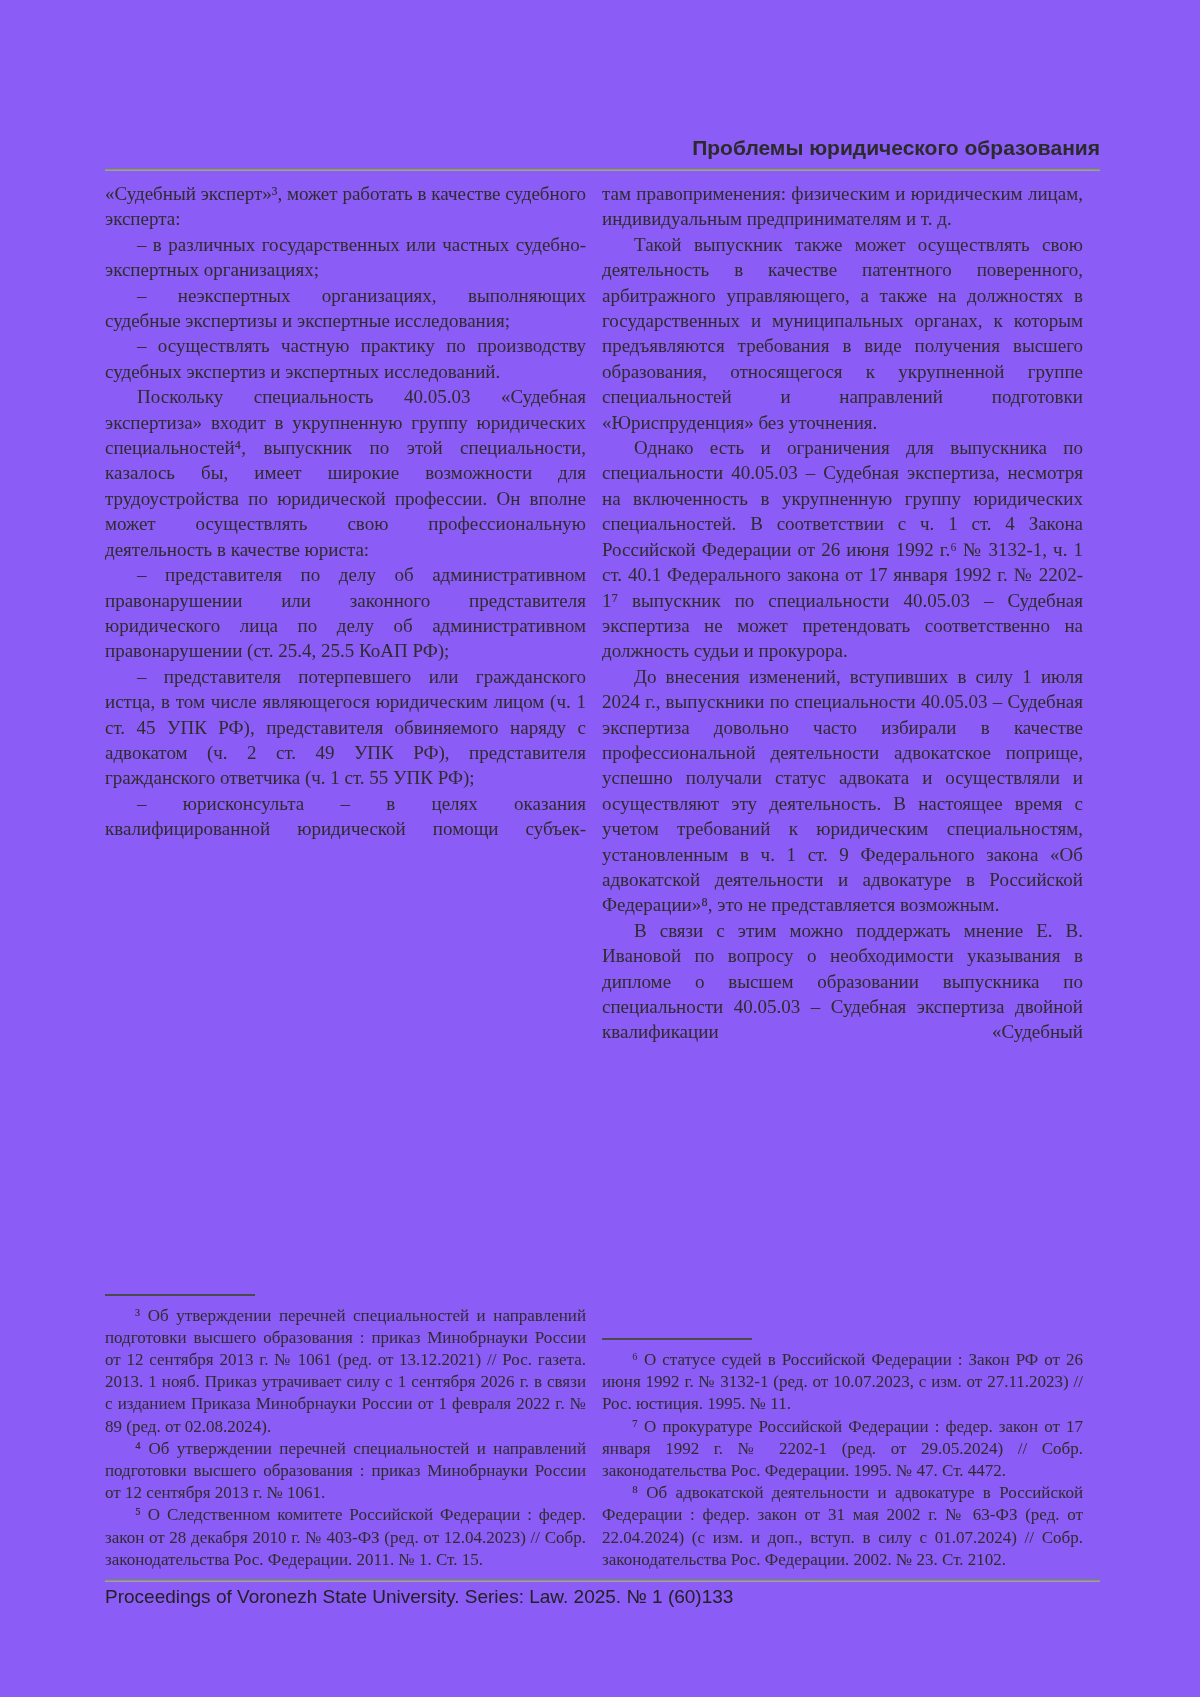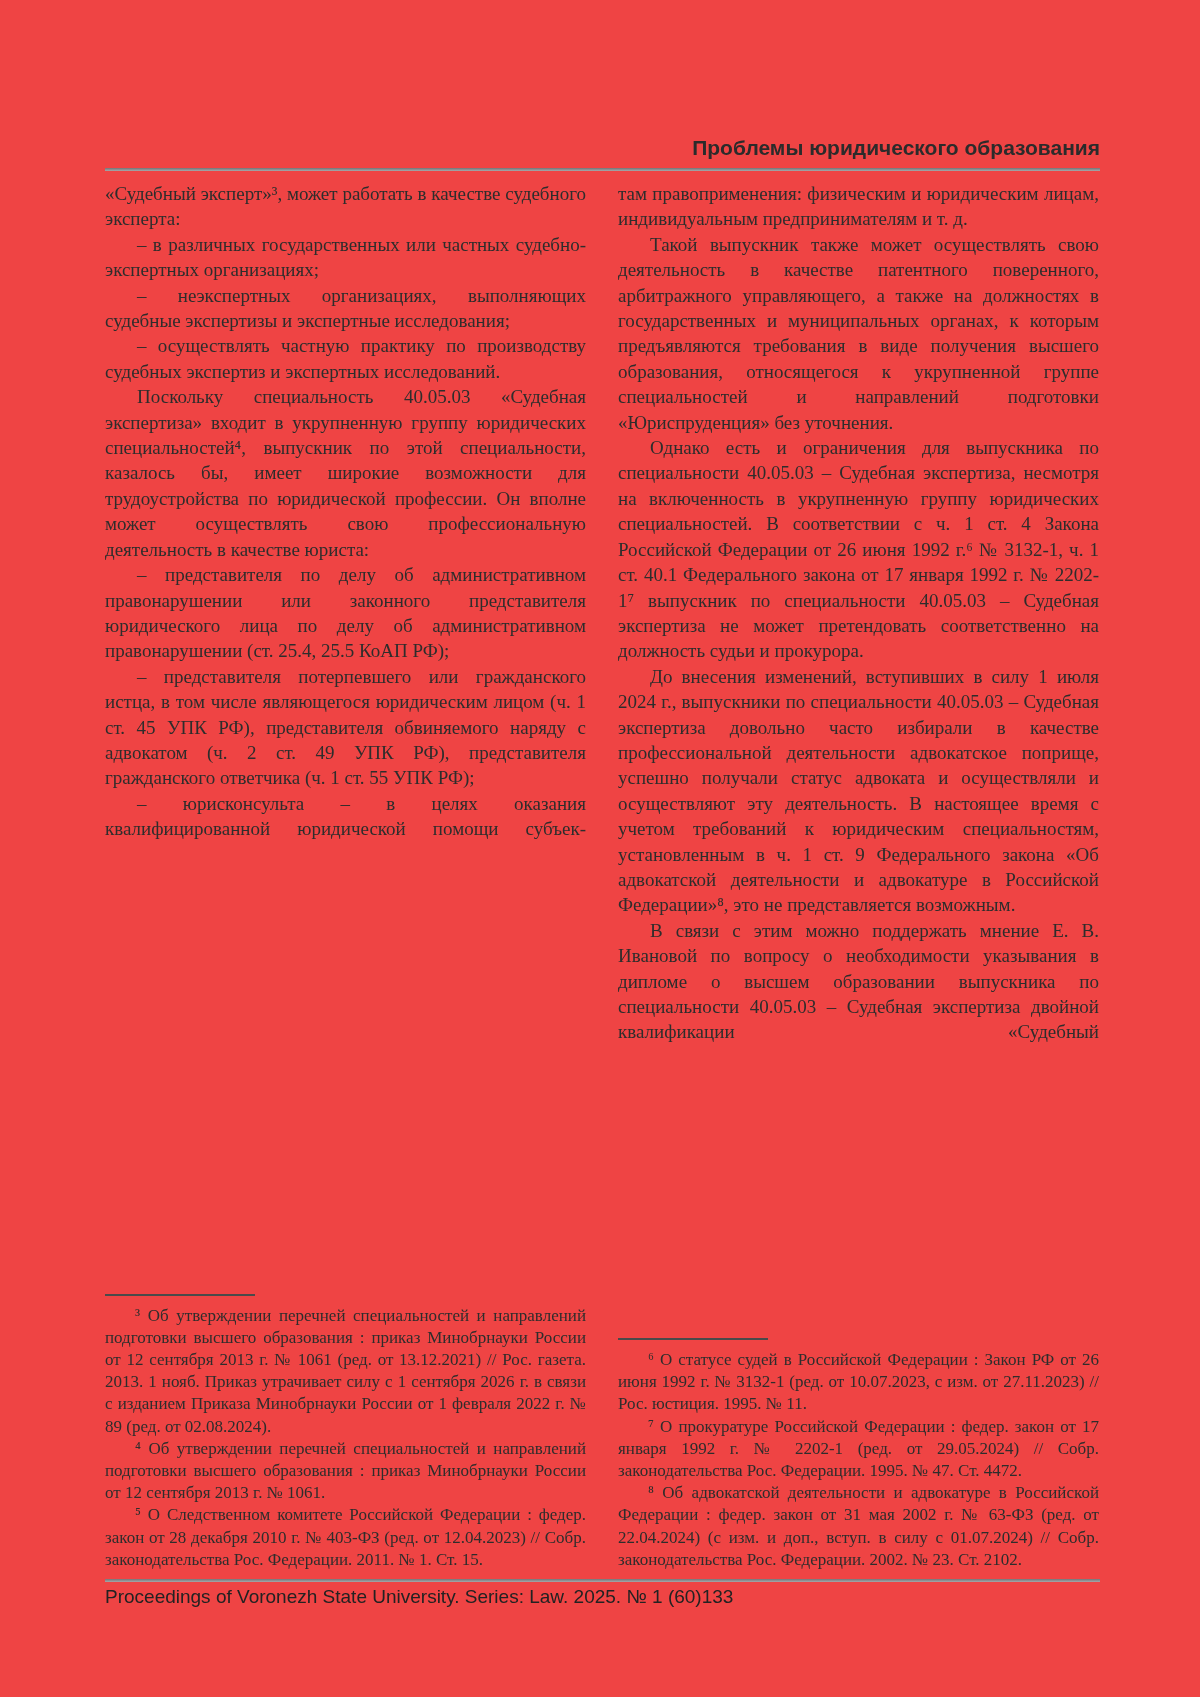--- a/index.html
+++ b/index.html
@@ -1,42 +1,42 @@
 <!DOCTYPE html>
 <html lang="ru"><head>
 <meta charset="utf-8">
 <style>
   html, body { margin: 0; padding: 0; background: #ffffff; }
   .page {
     position: relative;
     width: 1200px;
     height: 1697px;
     margin: 0 auto;
-    background: #ef4444;
+    background: #8b5cf6;
     box-sizing: border-box;
     padding: 136px 100px 0 105px;
     font-family: "Liberation Serif", "DejaVu Serif", serif;
     color: #2e2d2c;
   }
   .running-head {
     font-family: "Liberation Sans", "DejaVu Sans", sans-serif;
     font-weight: bold;
     font-size: 21px;
     line-height: 24px;
     text-align: right;
     color: #2b2b2b;
   }
   .head-rule, .foot-rule {
     height: 3px;
     background: linear-gradient(#737577, #a6a8aa);
     margin-top: 8px;
   }
   .columns {
     display: flex;
-    gap: 32px;
+    gap: 16px;
     margin-top: 10px;
     height: 1390px;
     overflow: hidden;
   }
   .column {
     width: 481px;
     display: flex;
     flex-direction: column;
   }
   .body-text p {

